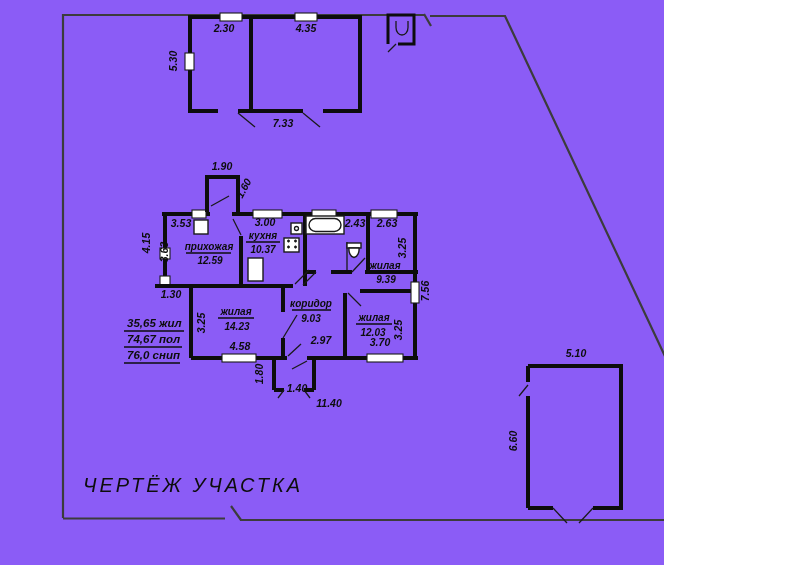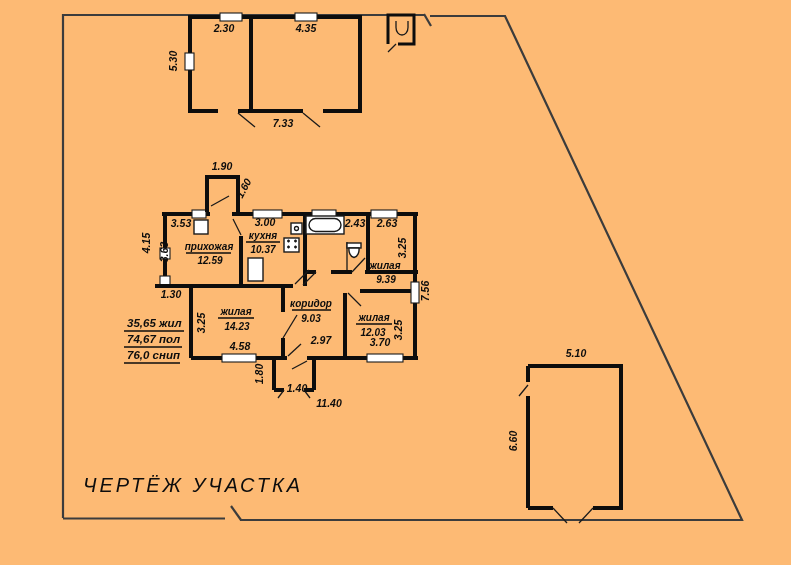--- a/index.html
+++ b/index.html
@@ -1,16 +1,16 @@
 <!DOCTYPE html>
 <html><head>
 <meta charset="utf-8">
 <style>
   html,body{margin:0;padding:0;background:#fff;}
-  .canvas{position:relative;width:791px;height:565px;background:#fdba74;overflow:hidden;
+  .canvas{position:relative;width:664px;height:565px;background:#8b5cf6;overflow:hidden;
           font-family:"Liberation Sans", sans-serif;}
   svg{display:block;}
   .wall{stroke:#0d0d0d;stroke-width:4;fill:none;stroke-linecap:butt;}
   .wall-med{stroke:#0d0d0d;stroke-width:3;fill:none;}
   .bound{stroke:#3c3c3c;stroke-width:2.2;fill:none;}
   .thin{stroke:#1a1a1a;stroke-width:1.3;fill:none;}
   .fix{stroke:#1a1a1a;stroke-width:1.4;fill:#ffffff;}
   .win{stroke:#1a1a1a;stroke-width:1.1;fill:#ffffff;}
   .ul{stroke:#0d0d0d;stroke-width:1.4;}
   text{fill:#0d0d0d;font-family:"Liberation Sans", sans-serif;font-style:italic;font-weight:bold;}

